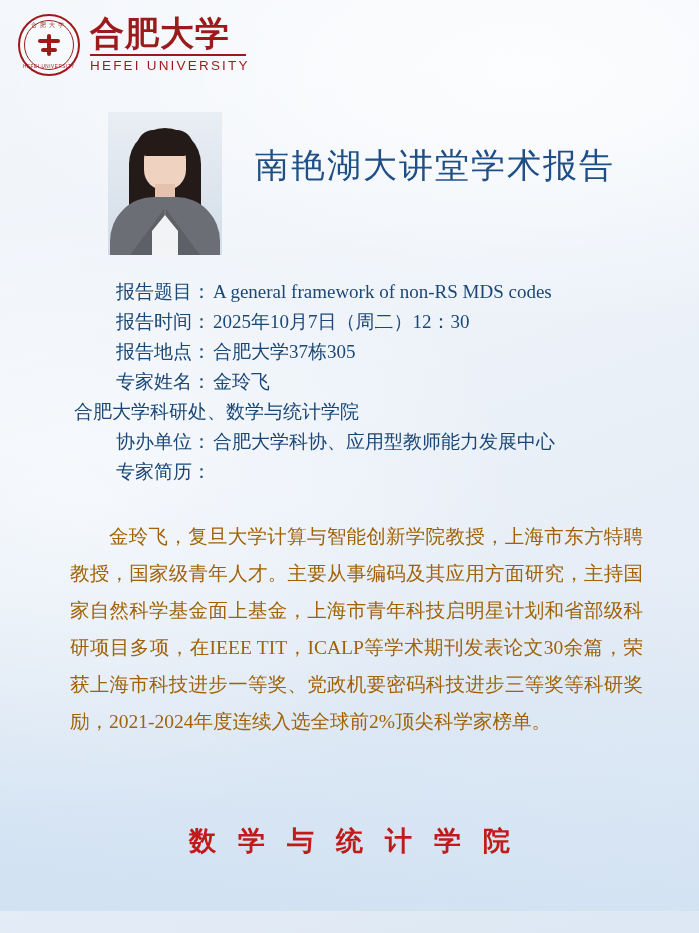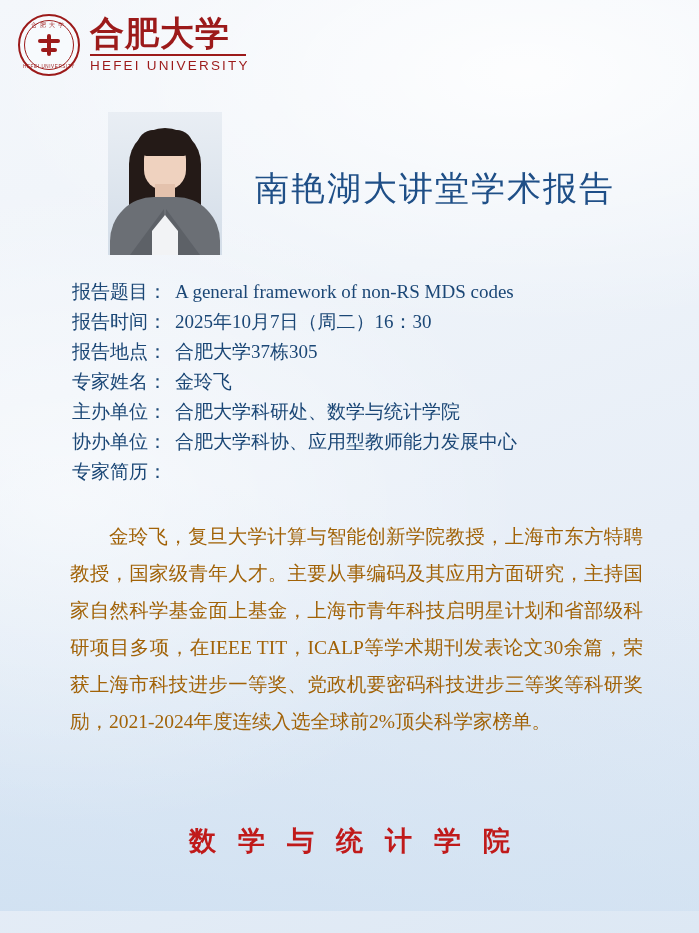--- a/index.html
+++ b/index.html
@@ -234,21 +234,21 @@
     clip-path: polygon(100% 0, 100% 100%, 0 100%);
   }
   .photo .lapel-r {
     right: 22px;
     clip-path: polygon(0 0, 100% 100%, 0 100%);
   }
 
   .main-title {
     position: absolute;
     left: 255px;
-    top: 54px;
+    top: 31px;
     font-size: 34px;
     letter-spacing: 2px;
     color: #1f4f87;
     font-family: Liberation Sans, sans-serif;
     white-space: nowrap;
   }
 
   
   .info {
     position: absolute;
@@ -258,23 +258,24 @@
   }
   .info-row {
     display: flex;
     align-items: baseline;
     font-size: 19px;
     line-height: 30px;
     color: #1b4776;
   }
   .info-label {
     white-space: nowrap;
+    margin-left: 44px;
   }
   .info-value {
-    margin-left: 8px;
+    margin-left: 2px;
   }
   .info-value.latin {
     font-family: "Liberation Serif", serif;
   }
 
   
   .bio {
     position: absolute;
     left: 70px;
     right: 56px;
@@ -340,32 +341,31 @@
     <div class="main-title">南艳湖大讲堂学术报告</div>
   </div>
 
   <div class="info">
     <div class="info-row">
       <span class="info-label">报告题目：</span>
       <span class="info-value latin">A general framework of non-RS MDS codes</span>
     </div>
     <div class="info-row">
       <span class="info-label">报告时间：</span>
-      <span class="info-value">2025年10月7日（周二）16：30</span>
+      <span class="info-value">2025年10月7日（周二）12：30</span>
     </div>
     <div class="info-row">
       <span class="info-label">报告地点：</span>
       <span class="info-value">合肥大学37栋305</span>
     </div>
     <div class="info-row">
       <span class="info-label">专家姓名：</span>
       <span class="info-value">金玲飞</span>
     </div>
     <div class="info-row">
-      <span class="info-label">主办单位：</span>
       <span class="info-value">合肥大学科研处、数学与统计学院</span>
     </div>
     <div class="info-row">
       <span class="info-label">协办单位：</span>
       <span class="info-value">合肥大学科协、应用型教师能力发展中心</span>
     </div>
     <div class="info-row">
       <span class="info-label">专家简历：</span>
       <span class="info-value"></span>
     </div>

